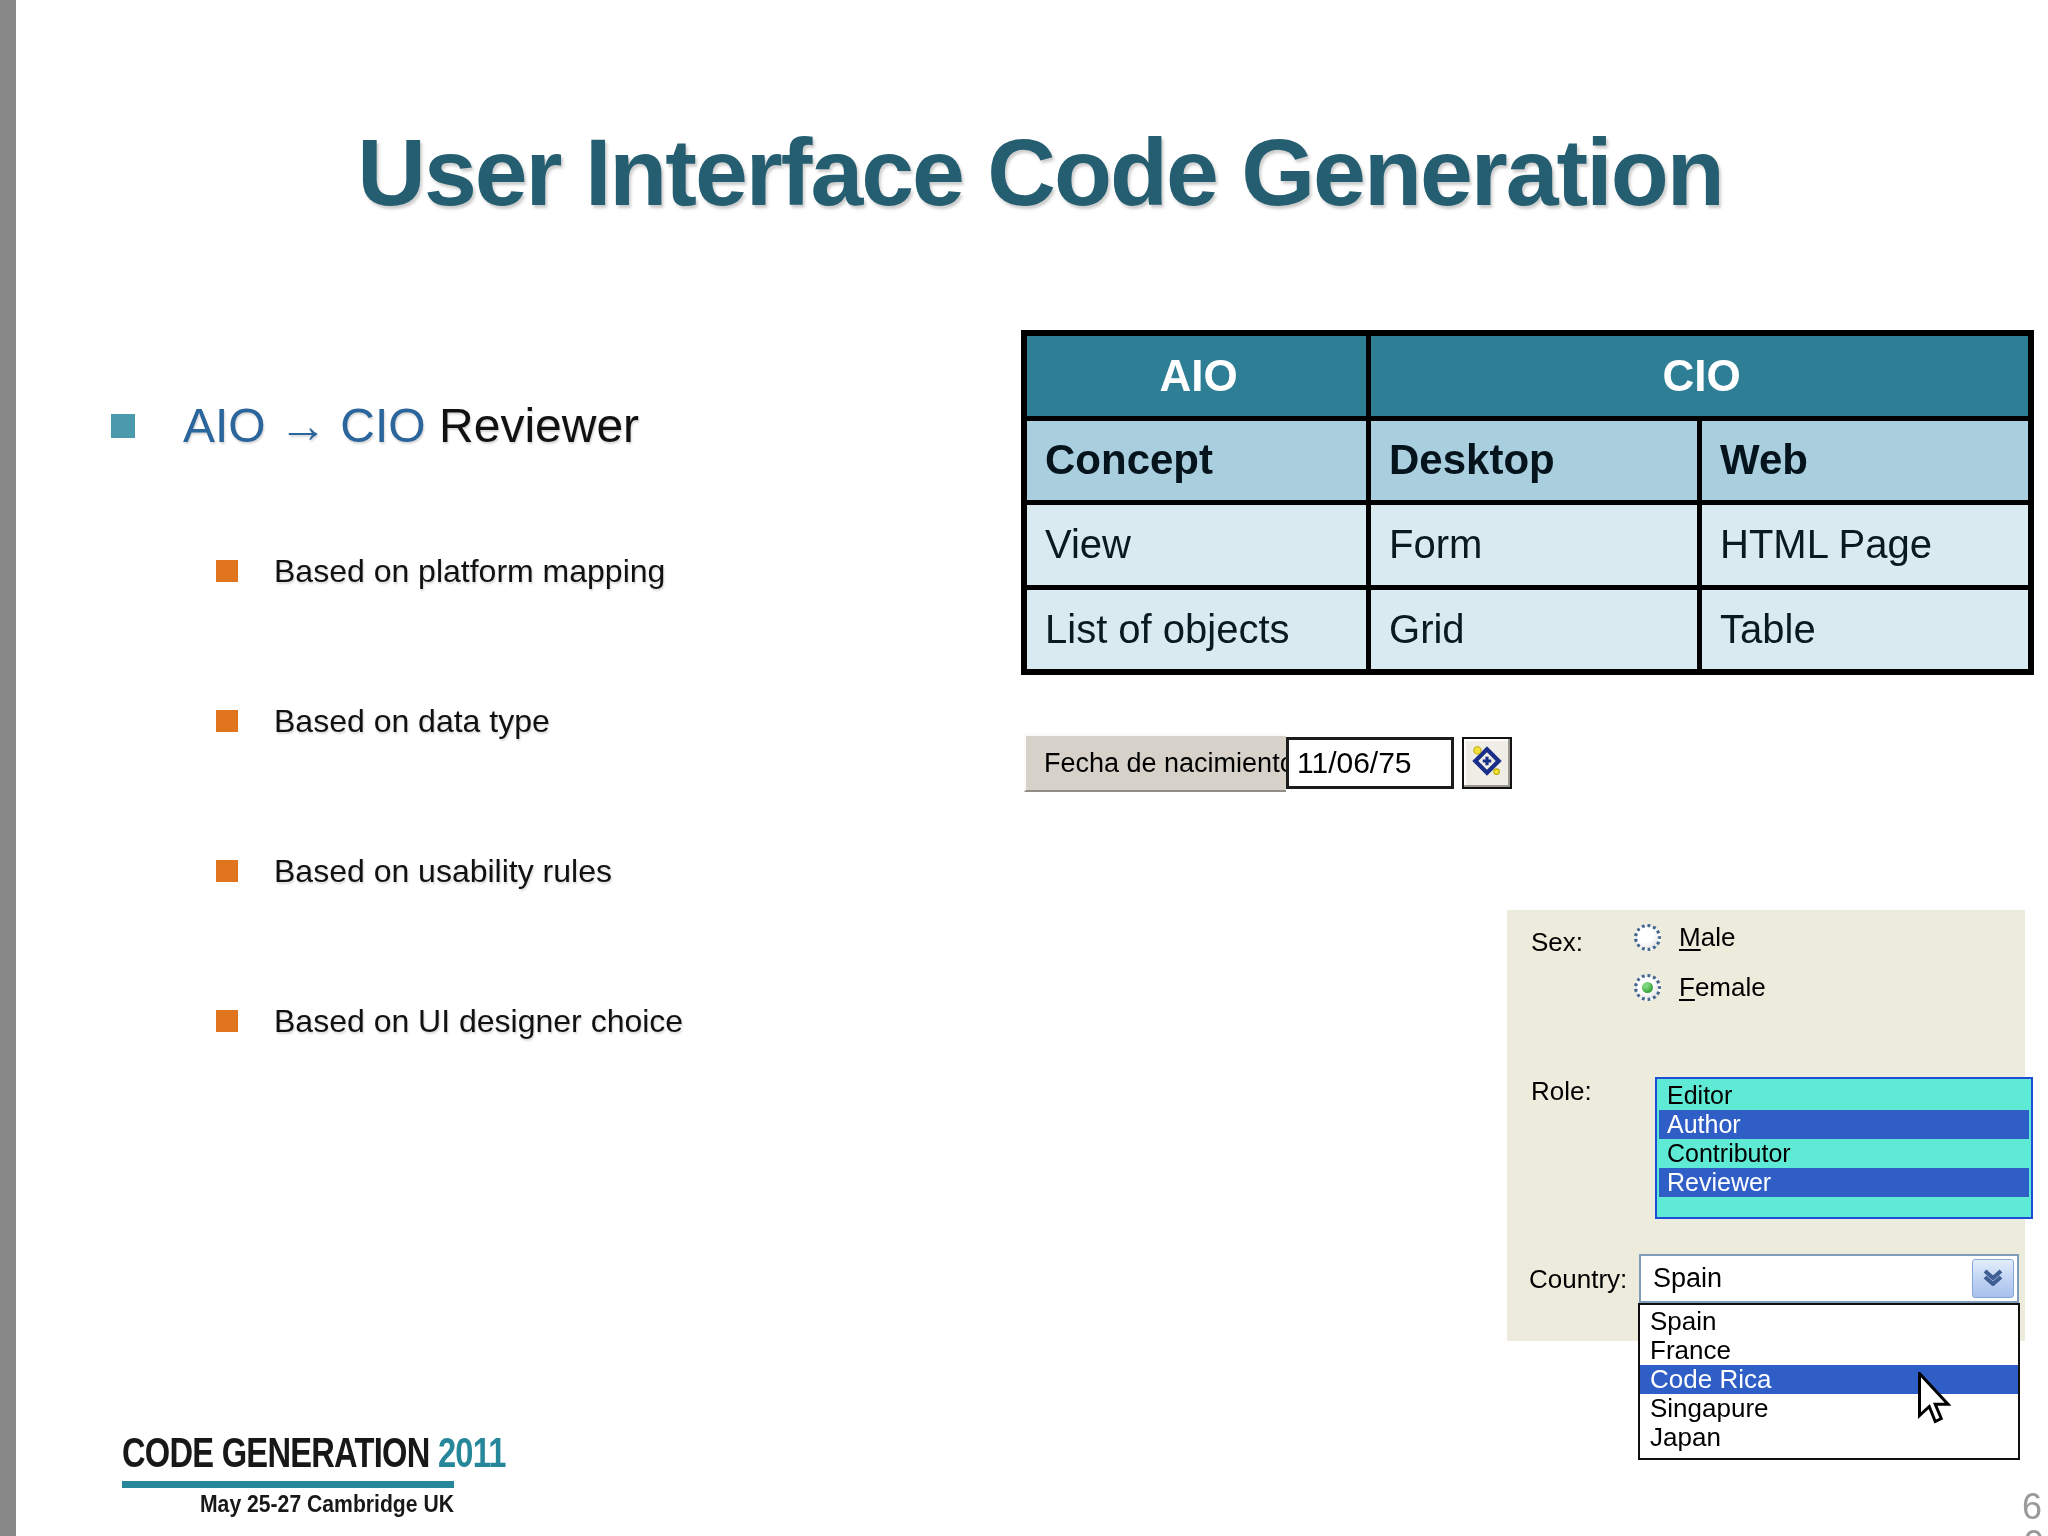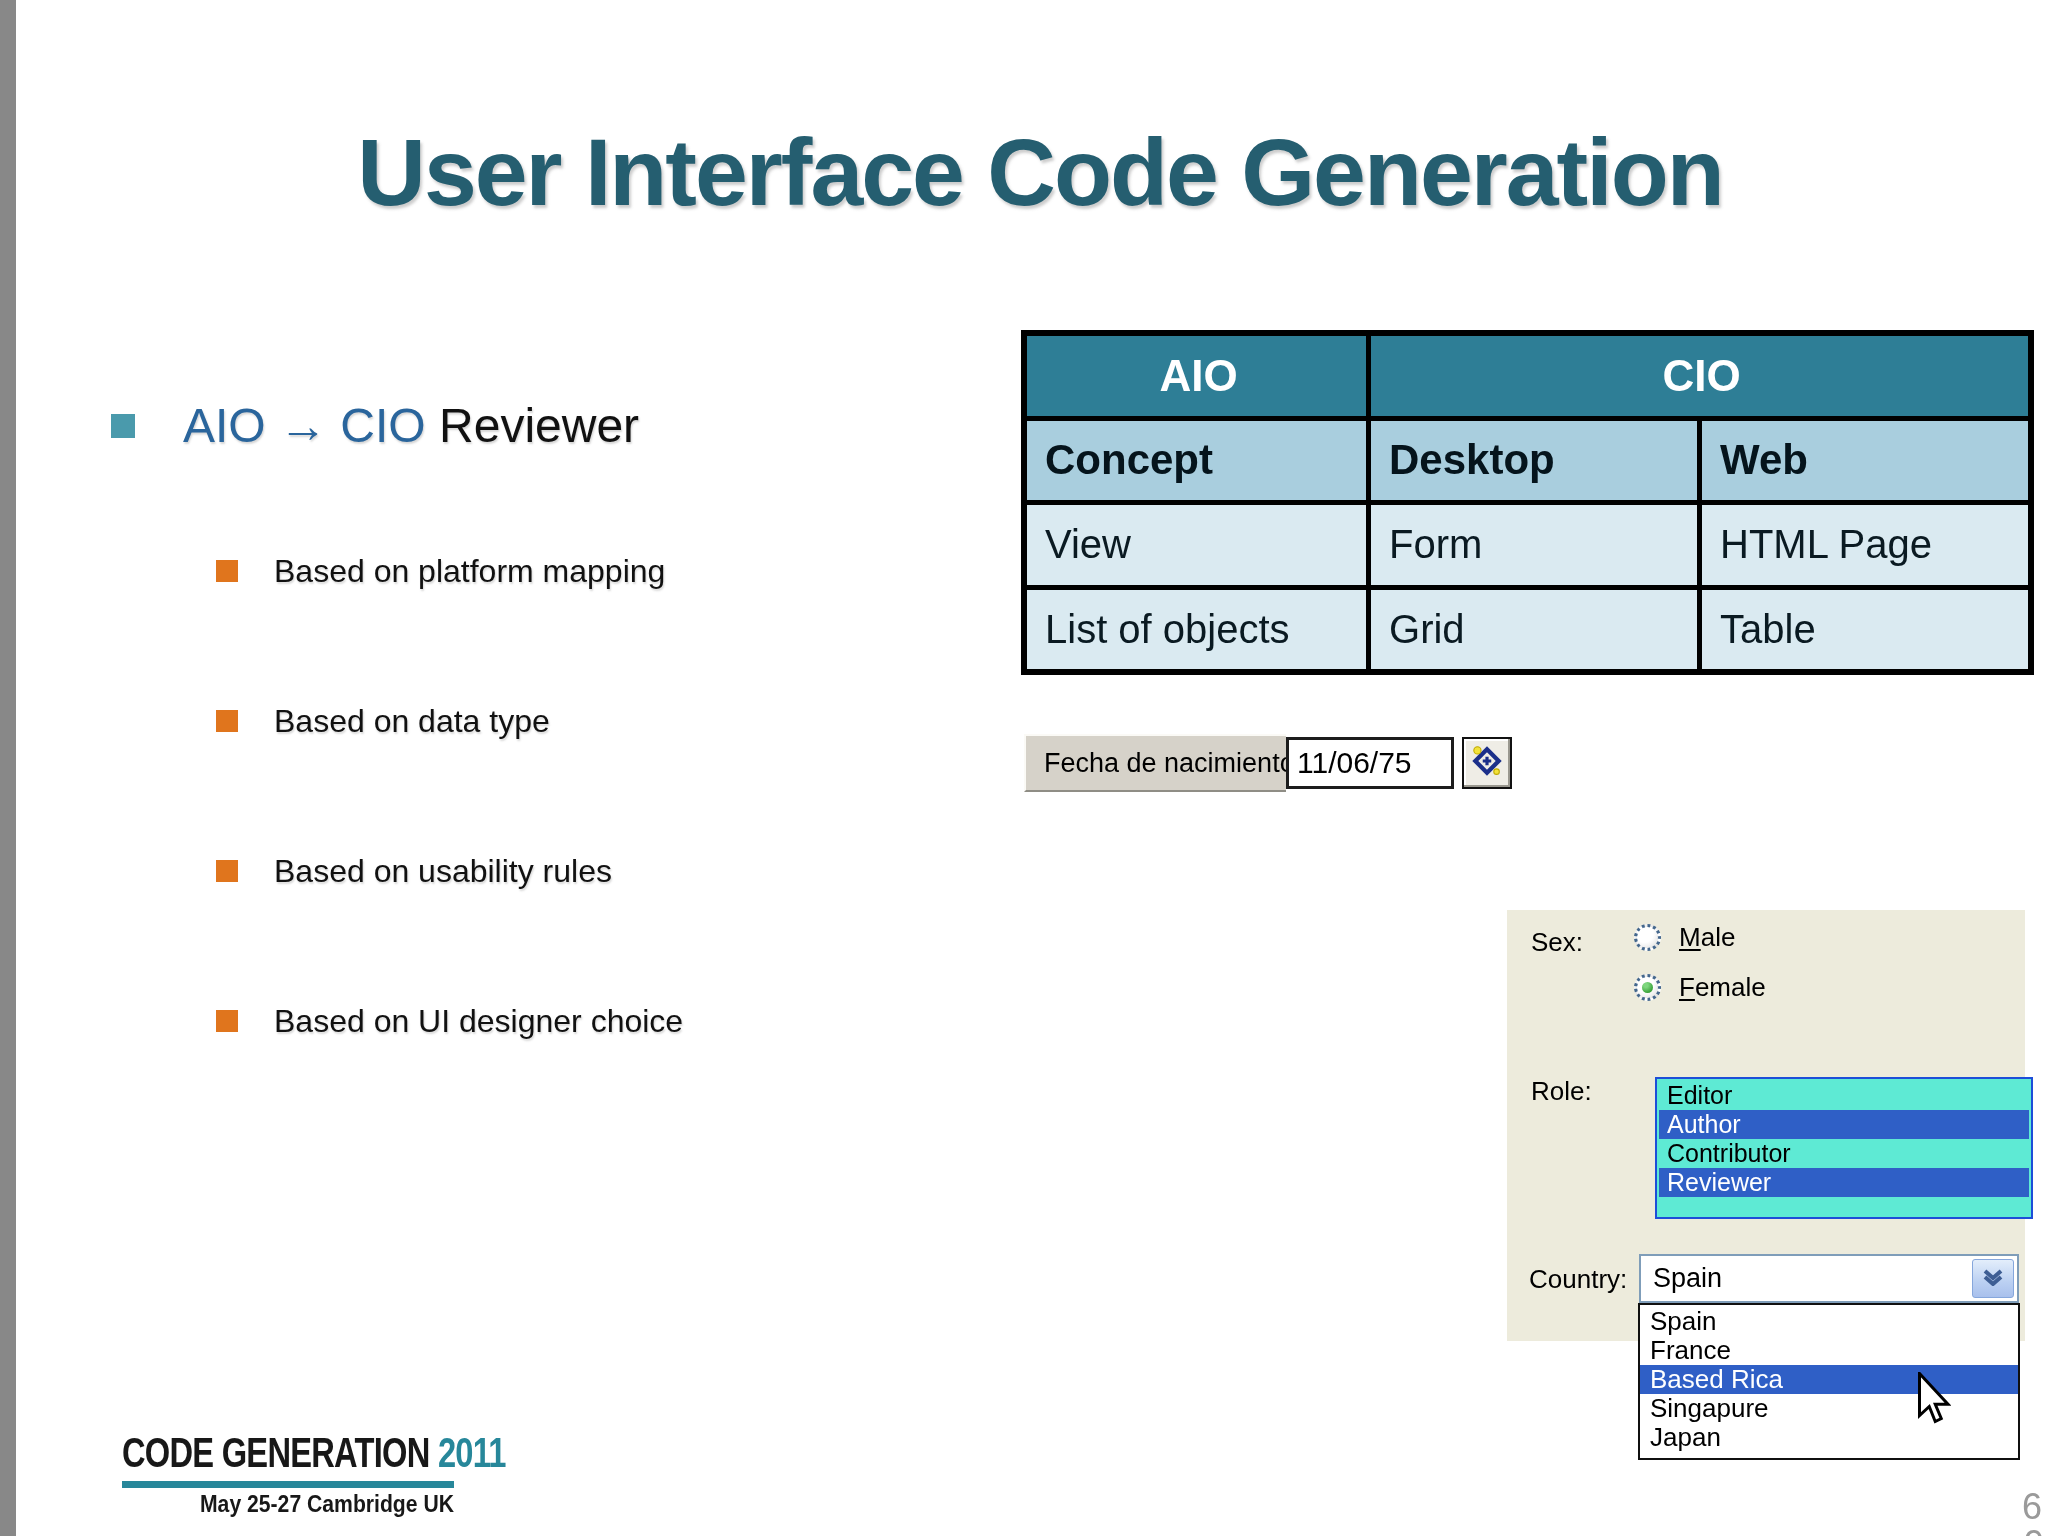--- a/index.html
+++ b/index.html
@@ -182,21 +182,21 @@
           <svg width="24" height="18" viewBox="0 0 24 18">
             <polyline points="4,3 12,10 20,3" fill="none" stroke="#3E5E94" stroke-width="4"></polyline>
             <polyline points="4,9 12,16 20,9" fill="none" stroke="#3E5E94" stroke-width="4"></polyline>
           </svg>
         </span>
       </span>
     </div>
     <div class="dropdown">
         <div class="dd-item">Spain</div>
         <div class="dd-item">France</div>
-        <div class="dd-item sel">Based Rica</div>
+        <div class="dd-item sel">Code Rica</div>
         <div class="dd-item">Singapure</div>
         <div class="dd-item">Japan</div>
       </div>
 
     <span class="cursor">
       <svg width="36" height="54" viewBox="0 0 24 36">
         <path d="M3,1 L3,29 L9.5,23 L13.5,33 L17.5,31 L13.5,21.5 L22,21.5 Z" fill="#ffffff" stroke="#000000" stroke-width="2"></path>
       </svg>
     </span>
   </div>

